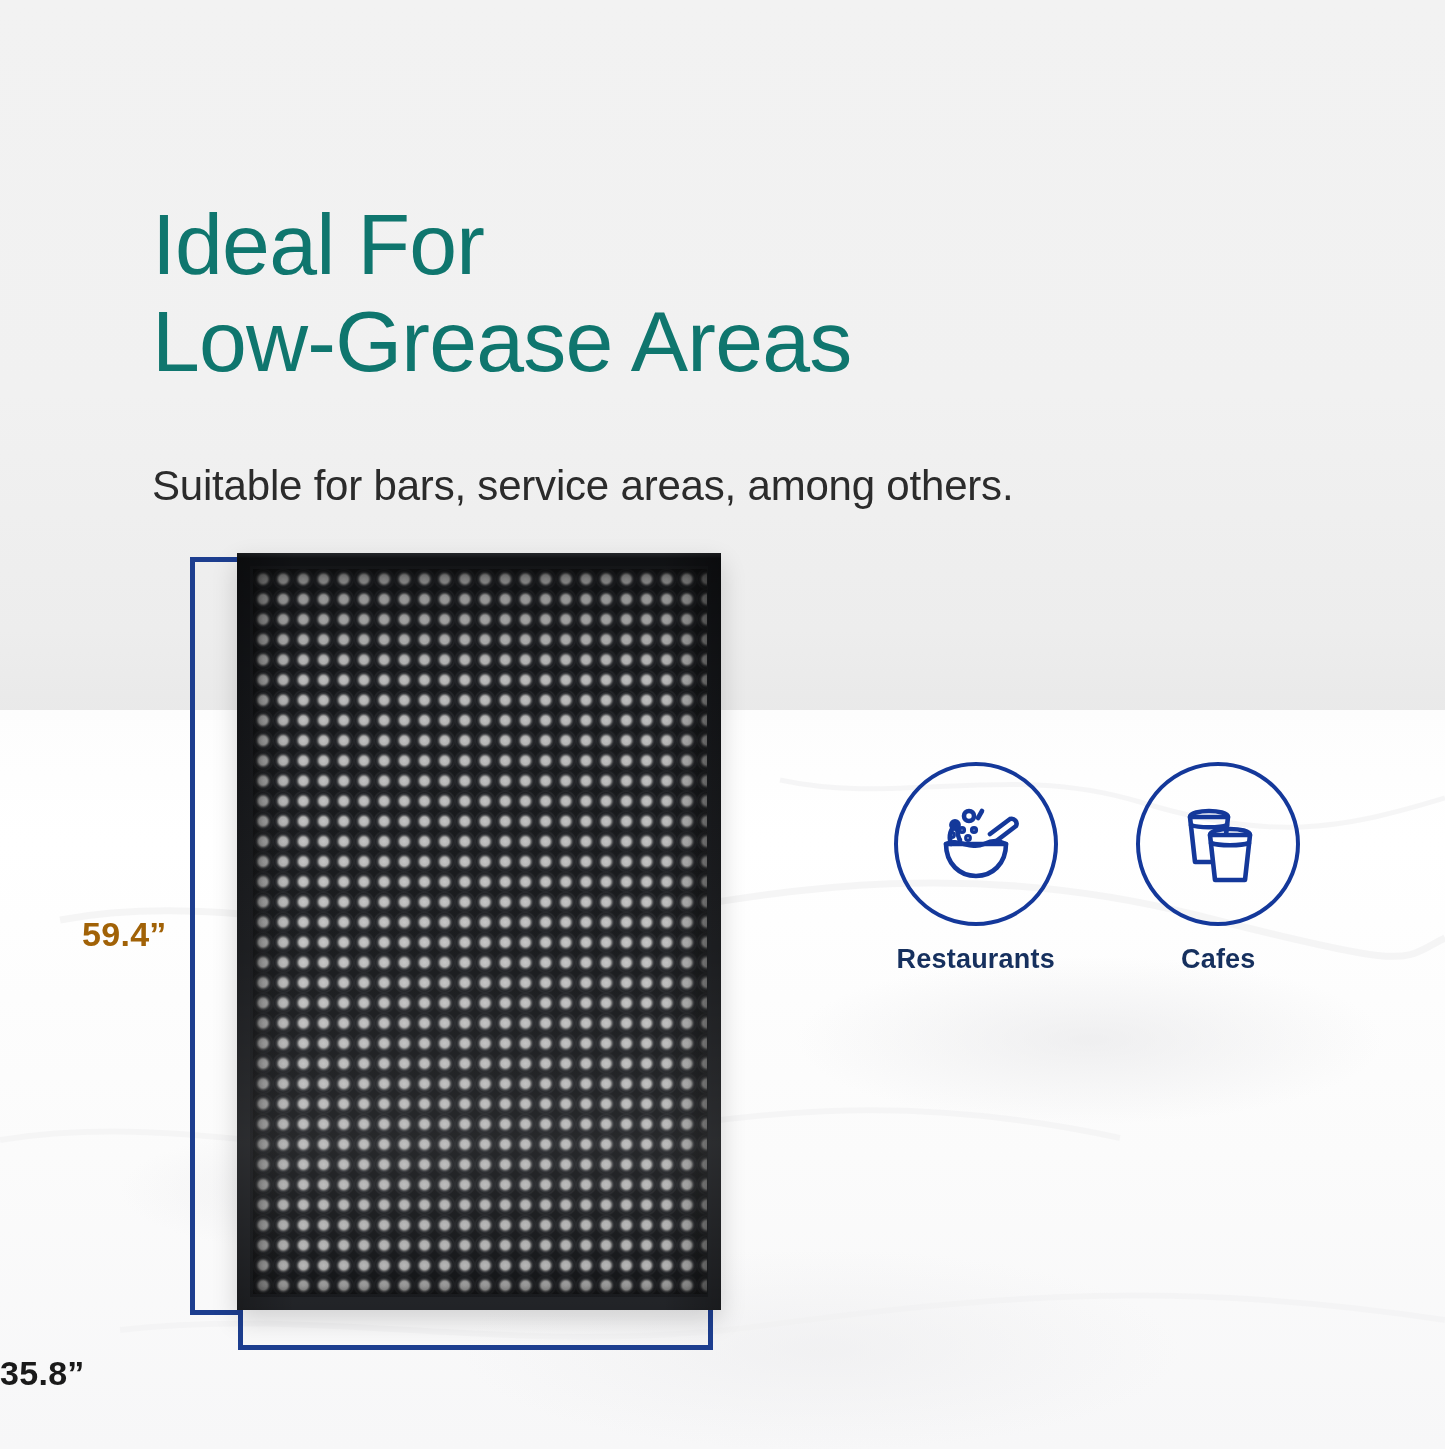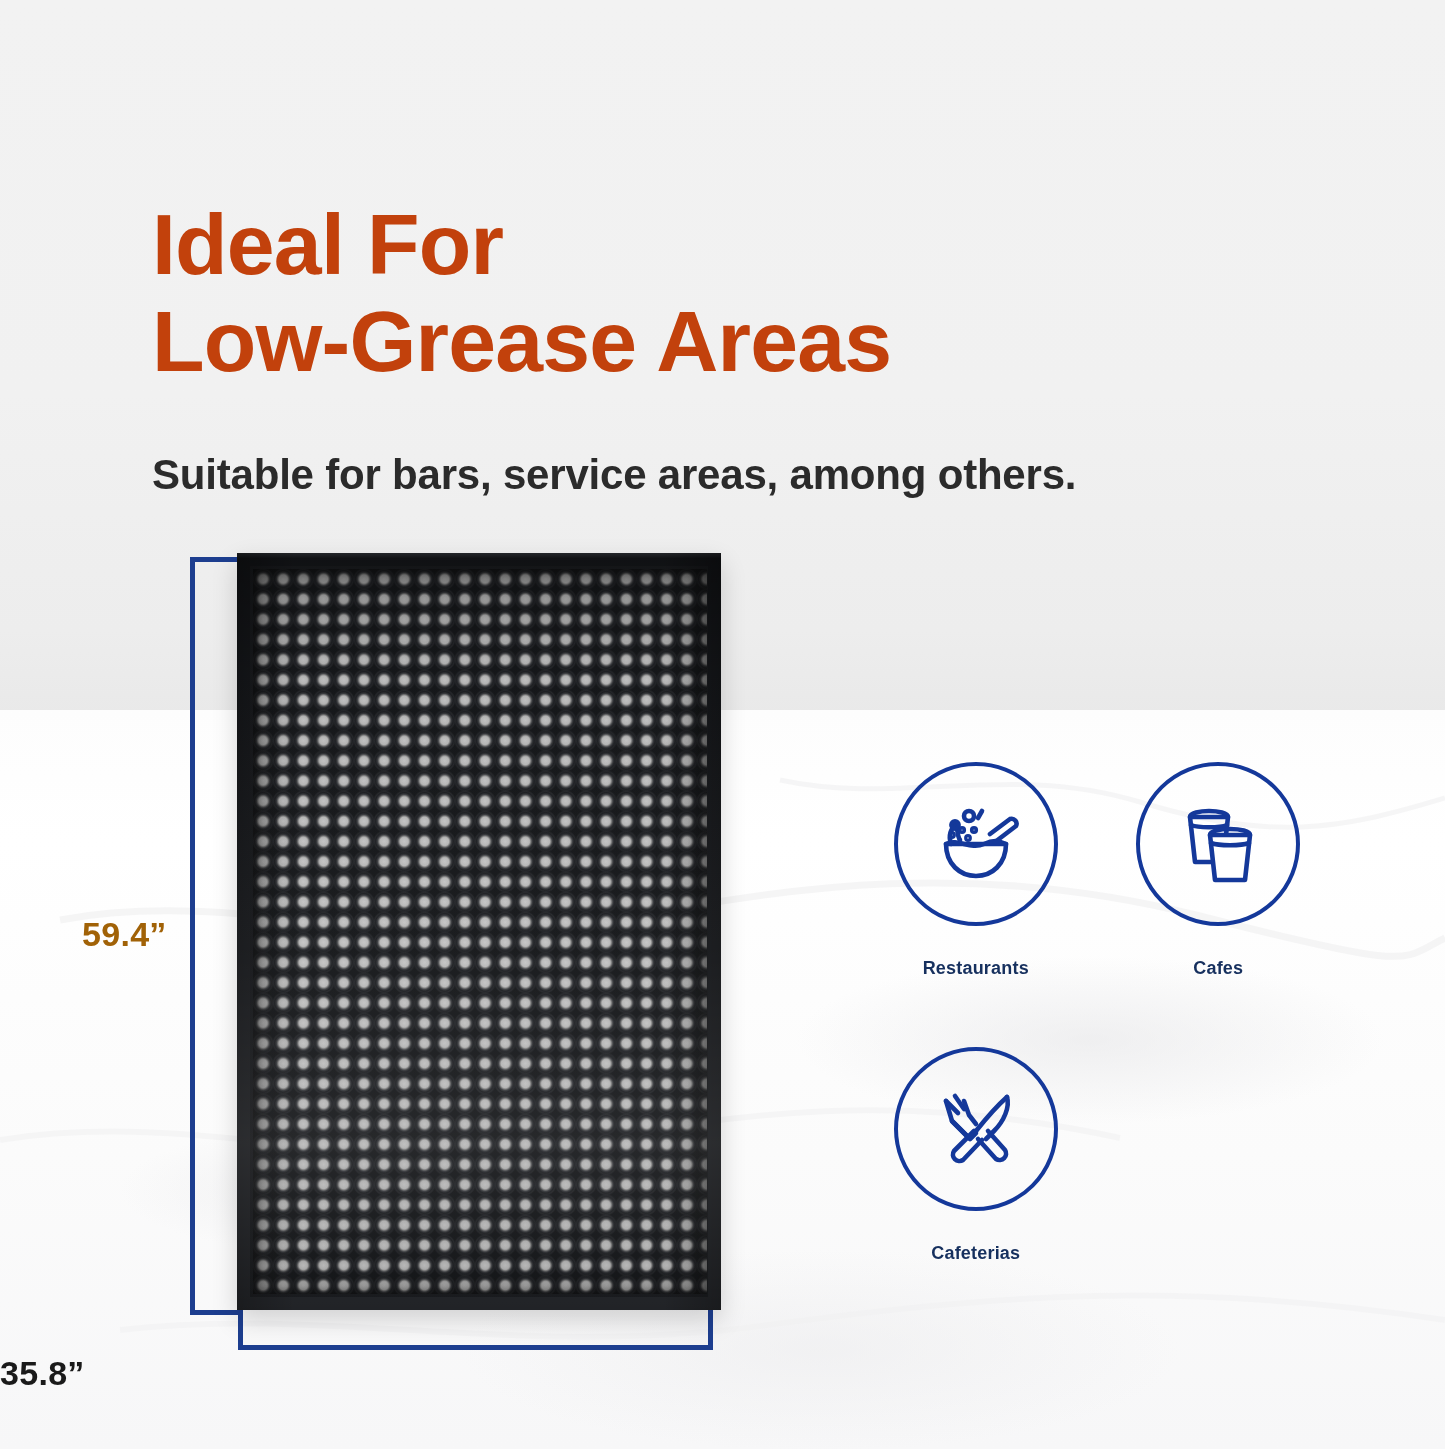--- a/index.html
+++ b/index.html
@@ -44,33 +44,33 @@
   }
 
   
   .headline {
     position: absolute;
     left: 152px;
     top: 138px;
     width: 1100px;
     font-size: 86px;
     line-height: 1.13;
-    font-weight: 700;
+    font-weight: 400;
     letter-spacing: -0.8px;
-    color: #c2410c;
+    color: #0f766e;
     white-space: pre-line;
   }
   .subhead {
     position: absolute;
     left: 152px;
-    top: 408px;
+    top: 419px;
     width: 1150px;
     font-size: 42px;
     line-height: 1.2;
-    font-weight: 700;
+    font-weight: 400;
     letter-spacing: -0.2px;
     color: #2b2b2b;
   }
 
   
   .mat-wrap {
     position: absolute;
     left: 237px;
     top: 553px;
     width: 484px;
@@ -183,22 +183,22 @@
     border-radius: 50%;
     border: 4px solid #14389a;
     display: flex;
     align-items: center;
     justify-content: center;
     box-sizing: border-box;
     background: transparent;
   }
   .icon-circle svg { display: block; }
   .icon-label {
-    margin-top: 32px;
-    font-size: 18px;
+    margin-top: 18px;
+    font-size: 27px;
     font-weight: 600;
     color: #16305e;
     letter-spacing: 0.2px;
     text-align: center;
   }
 </style>
 </head>
 <body>
 
 <div id="stage">
@@ -258,33 +258,17 @@
           <path d="M24 25 C 24 21, 34 19, 43 19 C 52 19, 62 21, 62 25"></path>
           <path d="M25 33 C 32 36, 54 36, 61 33"></path>
           <path d="M44 43 L 84 43 L 79 88 L 49 88 Z" fill="#ffffff"></path>
           <path d="M44 43 C 44 39, 54 37, 64 37 C 74 37, 84 39, 84 43"></path>
           <path d="M45 51 C 53 54, 75 54, 83 51"></path>
         </svg>
       </div>
       <div class="icon-label">Cafes</div>
     </div>
 
-    <div class="icon-cell">
-      <div class="icon-circle">
-        <svg width="104" height="104" viewBox="0 0 104 104" fill="none" stroke="#14389a" stroke-width="4.6" stroke-linecap="round" stroke-linejoin="round">
-          <path d="M22 24 L 28 44 L 46 62 L 52 56"></path>
-          <path d="M22 24 L 34 36"></path>
-          <path d="M31 19 L 40 32"></path>
-          <path d="M40 24 L 45 38 L 52 47"></path>
-          <path d="M28 44 L 44 60"></path>
-          <path d="M50 54 L 30 74 A 6.5 6.5 0 0 0 39 83 L 58 63"></path>
-          <path d="M83 20 C 74 28, 60 44, 52 54 L 46 60"></path>
-          <path d="M83 20 C 86 30, 80 44, 70 54 L 62 62"></path>
-          <path d="M54 62 L 72 82 A 6.5 6.5 0 0 0 81 73 L 64 54"></path>
-        </svg>
-      </div>
-      <div class="icon-label">Cafeterias</div>
-    </div>
 
 
   </div>
 
 </div>
 
 </body></html>

